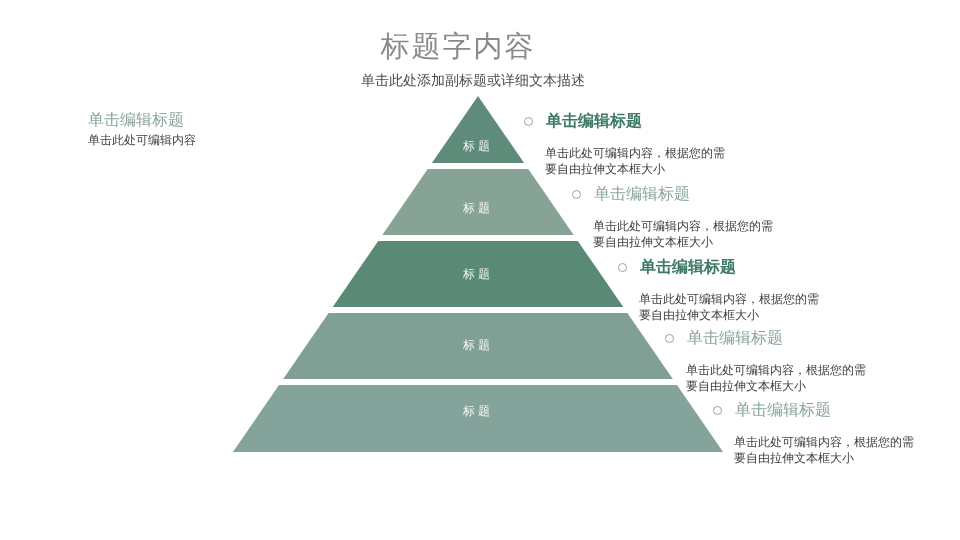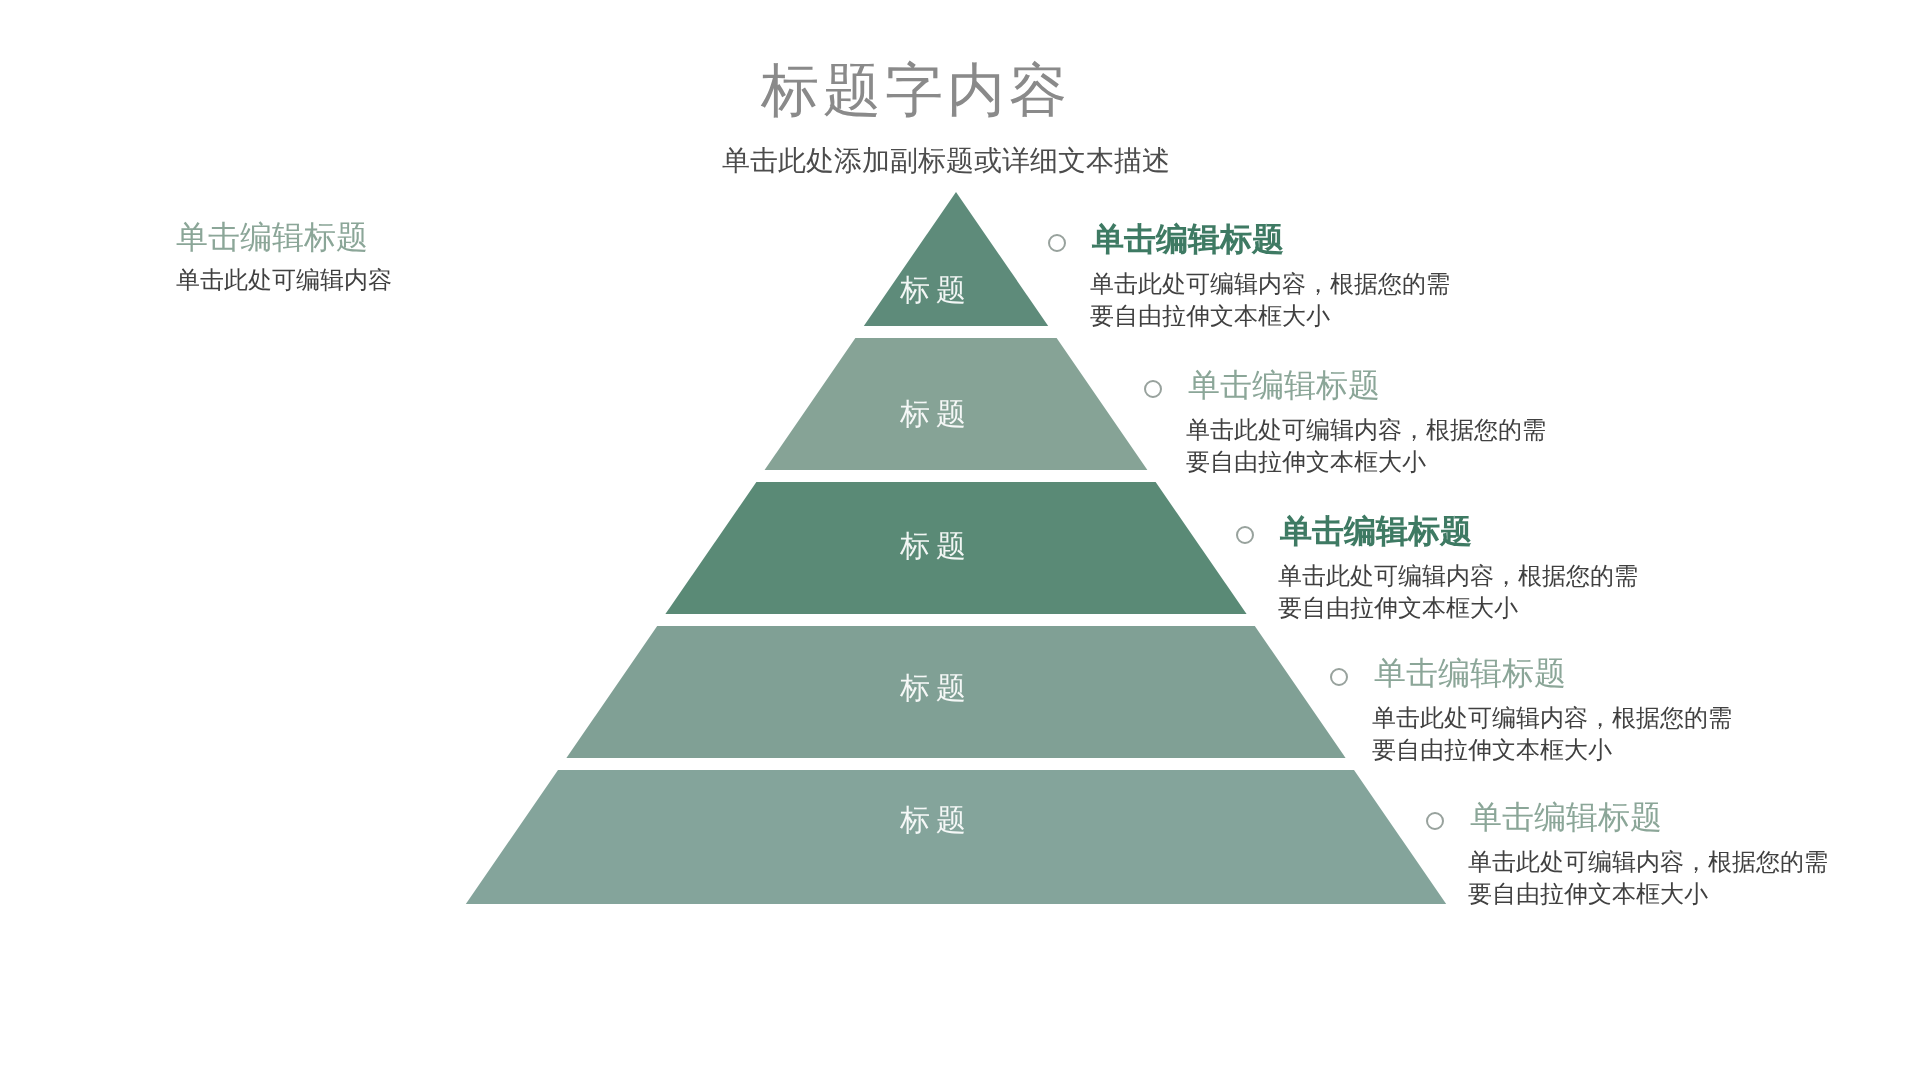--- a/index.html
+++ b/index.html
@@ -10,35 +10,35 @@
   .main-title{
     position:absolute;top:30px;left:0;right:0;text-align:center;
     font-size:29px;color:#8A8A8A;letter-spacing:2px;line-height:32px;
   }
   .subtitle{
     position:absolute;top:72px;left:0;right:0;text-align:center;
     font-size:14px;color:#4C4C4C;line-height:17px;padding-left:30px;
   }
   .pyramid-svg{position:absolute;left:0;top:0;}
   .pylabel{
-    position:absolute;left:393px;width:150px;text-align:center;
-    font-size:15px;letter-spacing:3px;color:rgba(255,255,255,0.92);line-height:18px;
+    position:absolute;left:403px;width:150px;text-align:center;
+    font-size:12px;letter-spacing:3px;color:rgba(255,255,255,0.92);line-height:18px;
   }
   .pl1{top:137px}.pl2{top:199px}.pl3{top:265px}.pl4{top:336px}.pl5{top:402px}
   .lblock{position:absolute;left:88px;top:110px;width:230px;}
   .lb-title{font-size:16px;line-height:19px;margin-bottom:4px;}
   .lb-body,.rb-body{font-size:12px;line-height:15.5px;color:#404040;}
   .rblock{position:absolute;width:230px;}
   .rb-head{display:flex;align-items:center;}
   .ring{
     width:7px;height:7px;border:1px solid #98A29D;border-radius:50%;
     margin-left:4px;margin-right:13px;flex:0 0 auto;background:transparent;
   }
   .rb-title{font-size:16px;line-height:20px;}
-  .rb-body{margin-top:5px;padding-left:25px;font-family:Liberation Mono, monospace;}
+  .rb-body{margin-top:15px;padding-left:25px;}
   .t-dark{color:#3E7A63;font-weight:bold;}
   .t-light{color:#8BA698;font-weight:normal;}
   .rb1{left:520px;top:111px}
   .rb2{left:568px;top:184px}
   .rb3{left:614px;top:257px}
   .rb4{left:661px;top:328px}
   .rb5{left:709px;top:400px}
 </style>
 </head>
 <body>

